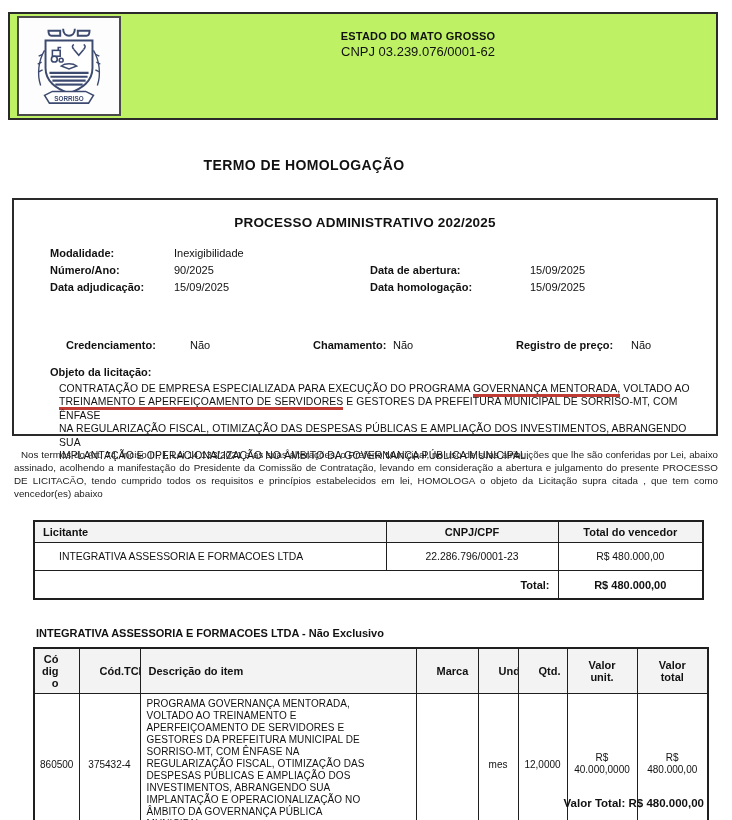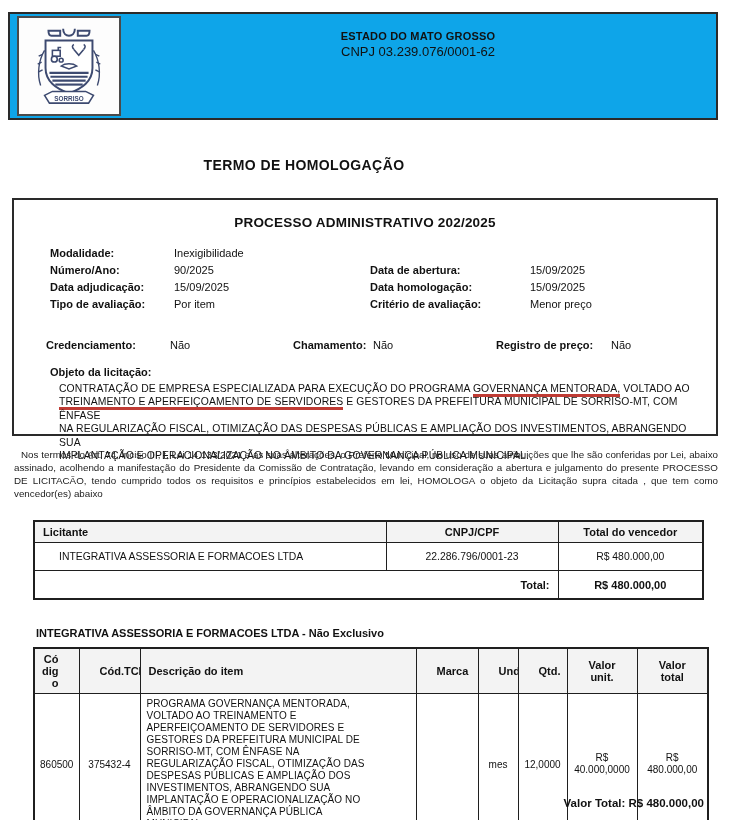--- a/index.html
+++ b/index.html
@@ -4,21 +4,21 @@
 <style>
   html,body{margin:0;padding:0;}
   body{
     width:732px;height:820px;position:relative;background:#ffffff;
     font-family:"Liberation Sans","DejaVu Sans",sans-serif;color:#111;
     -webkit-font-smoothing:antialiased;
   }
   
   .header-box{
     position:absolute;left:8px;top:12px;width:706px;height:104px;
-    border:2px solid #2a2a2a;background:#0ea5e9;
+    border:2px solid #2a2a2a;background:#bef264;
   }
   .logo-box{
     position:absolute;left:7px;top:2px;width:100px;height:96px;
     border:2px solid #4a4a4a;background:#fdfdfd;
     display:flex;align-items:center;justify-content:center;
   }
   .header-text{
     position:absolute;left:115px;right:5px;top:16px;text-align:center;
   }
   .hdr-state{font-size:11px;font-weight:bold;letter-spacing:.2px;}
@@ -39,21 +39,21 @@
   }
   .fields{position:absolute;left:0;top:44px;right:0;}
   .field-row{
     display:grid;grid-template-columns:124px 196px 160px auto;
     padding-left:36px;height:17px;font-size:11px;align-items:center;
   }
   .f-label{font-weight:bold;}
   .flags-row{
     position:absolute;left:0;top:139px;right:0;
     display:grid;grid-template-columns:124px 123px 80px 123px 115px auto;
-    padding-left:32px;font-size:11px;
+    padding-left:52px;font-size:11px;
   }
   .objeto-label{
     position:absolute;left:36px;top:166px;font-size:11px;font-weight:bold;
   }
   .objeto-text{
     position:absolute;left:45px;top:182px;width:648px;
     font-size:10.4px;line-height:13.4px;letter-spacing:.1px;
   }
   .red-underline{
     border-bottom:3px solid #bf3b34;
@@ -175,26 +175,20 @@
         <span class="f-value">90/2025</span>
         <span class="f-label">Data de abertura:</span>
         <span class="f-value">15/09/2025</span>
       </div>
       <div class="field-row">
         <span class="f-label">Data adjudicação:</span>
         <span class="f-value">15/09/2025</span>
         <span class="f-label">Data homologação:</span>
         <span class="f-value">15/09/2025</span>
       </div>
-      <div class="field-row">
-        <span class="f-label">Tipo de avaliação:</span>
-        <span class="f-value">Por item</span>
-        <span class="f-label">Critério de avaliação:</span>
-        <span class="f-value">Menor preço</span>
-      </div>
     </div>
   <div class="flags-row">
       <span class="f-label">Credenciamento:</span>
       <span class="f-value">Não</span>
       <span class="f-label">Chamamento:</span>
       <span class="f-value">Não</span>
       <span class="f-label">Registro de preço:</span>
       <span class="f-value">Não</span>
     </div>
   <div class="objeto-label">Objeto da licitação:</div>

